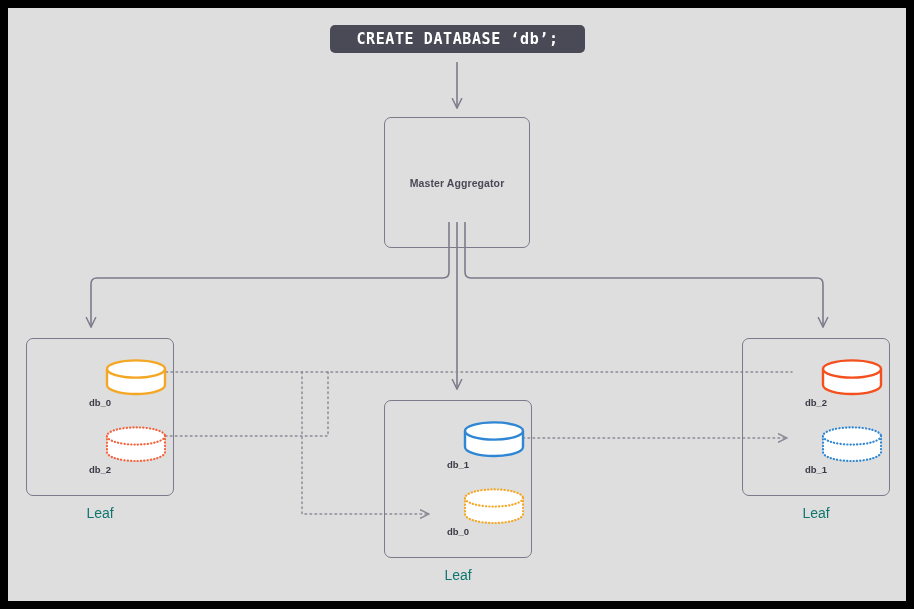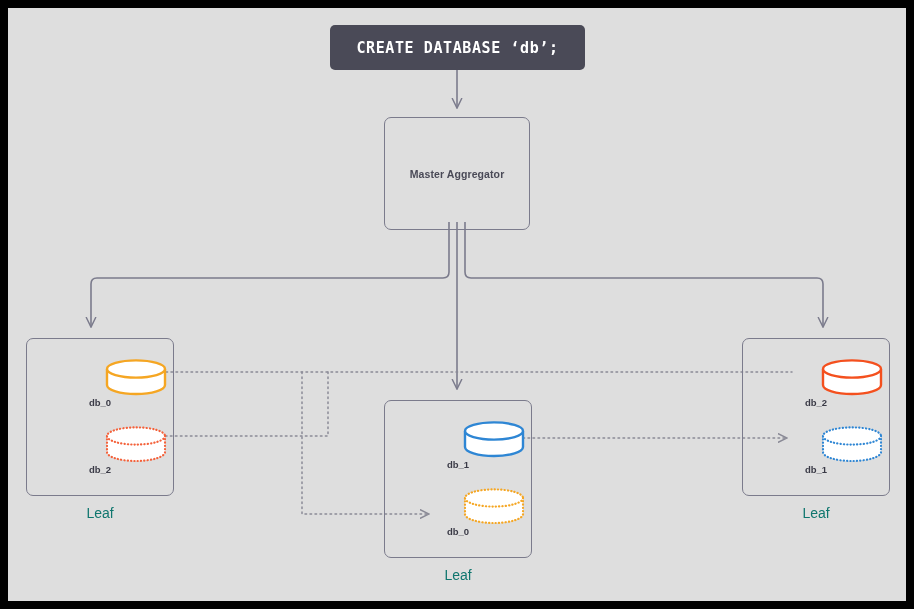--- a/index.html
+++ b/index.html
@@ -36,21 +36,21 @@
     width: 898px;
     height: 593px;
     pointer-events: none;
   }
   
   #sql-box {
     position: absolute;
     left: 322px;
     top: 17px;
     width: 255px;
-    height: 45px;
+    height: 28px;
     background: #4a4a57;
     border-radius: 5px;
     display: flex;
     align-items: center;
     justify-content: center;
   }
   #sql-text {
     color: #ffffff;
     font-family: "DejaVu Sans Mono", "Liberation Mono", monospace;
     font-size: 15px;
@@ -63,21 +63,21 @@
     position: absolute;
     border: 1.6px solid #7b7b8c;
     border-radius: 7px;
     background: transparent;
     box-sizing: border-box;
   }
   #master-box {
     left: 376px;
     top: 109px;
     width: 146px;
-    height: 113px;
+    height: 131px;
     display: flex;
     align-items: center;
     justify-content: center;
   }
   #master-label {
     color: #4a4a57;
     font-size: 10.5px;
     font-weight: bold;
     letter-spacing: 0.1px;
   }

